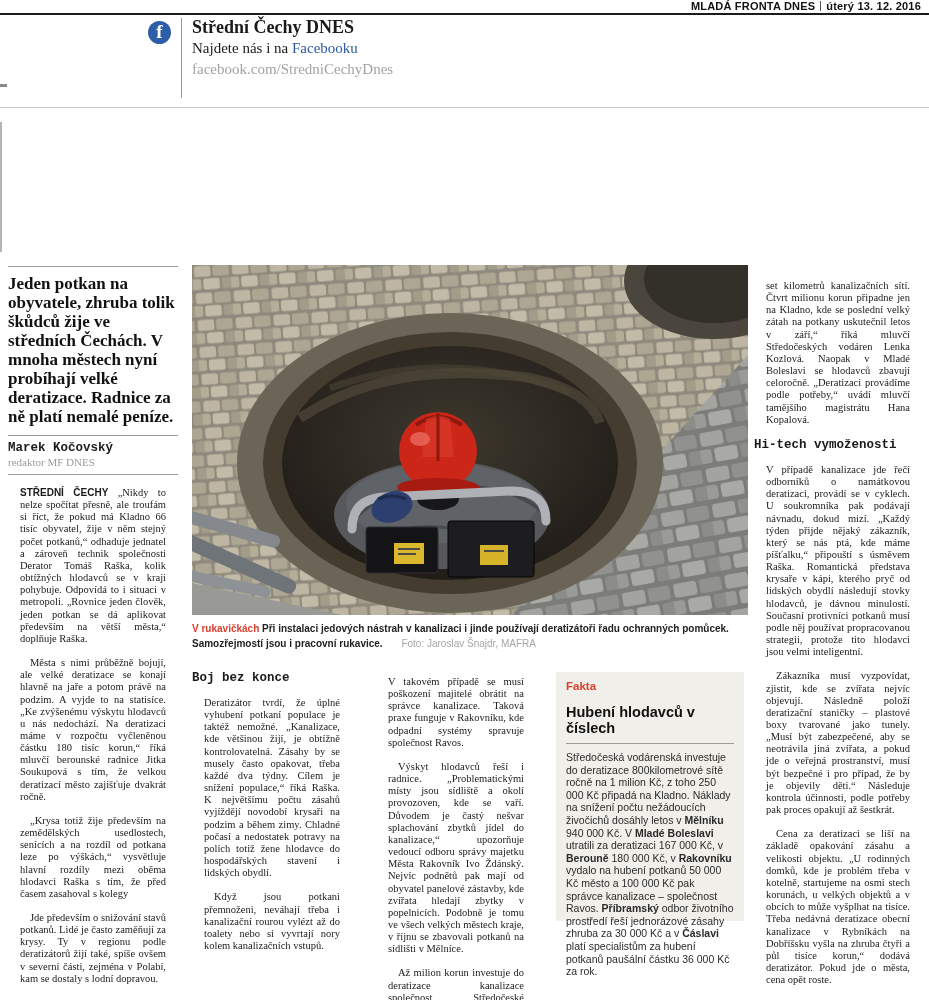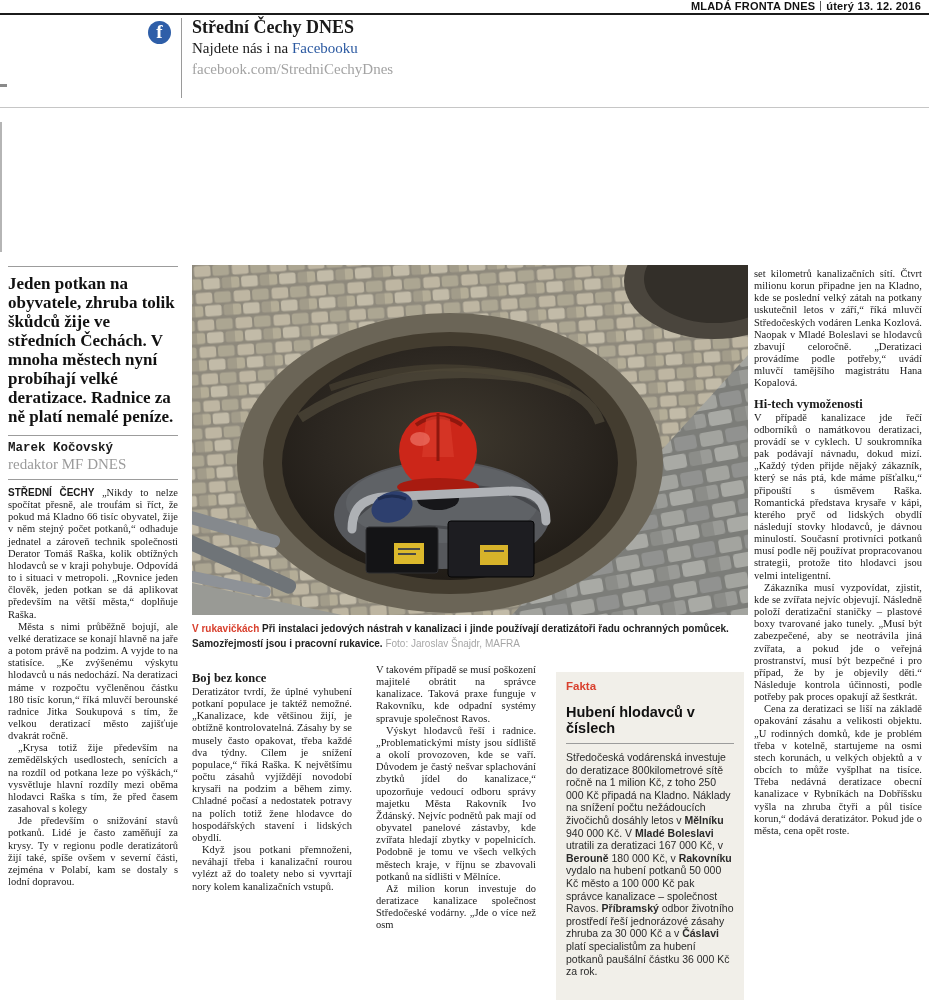--- a/index.html
+++ b/index.html
@@ -18,45 +18,45 @@
   #hdr-line2{top:40px;left:192px;font-size:15px;text-align:right;}
   #hdr-line2 .fb{color:#2b59a1;}
   #hdr-url{top:61px;left:192px;font-size:15px;color:#a3a3a3;}
   #hdr-rule{top:107px;left:0;width:929px;height:1px;background:#c6c6c6;}
   #crop-mark{top:84px;left:0;width:7px;height:3px;background:#8a8a8a;}
   
   #headline{top:114px;left:8px;width:915px;font-size:53px;line-height:61px;font-weight:bold;letter-spacing:-1px;color:#000;}
   #hl-vrule{top:122px;left:0;width:2px;height:130px;background:#b5b5b5;}
   
   .rule{height:1px;background:#9c9c9c;border:0;margin:0;}
-  .bodytext p.para{margin:0;font-size:10.5px;line-height:12.15px;text-align:justify;}
+  .bodytext p.para{margin:12px;font-size:10.5px;line-height:12.15px;text-align:justify;}
   .bodytext p.para + p.para{text-indent:10px;}
-  .bodytext h3.subhead{margin:7px 0 1px 0;font-size:12.5px;line-height:14px;font-weight:bold;}
+  .bodytext h3.subhead{margin:7px 0 1px 0;font-size:12.5px;line-height:14px;font-weight:bold;font-family:Liberation Mono, monospace;}
   .bodytext h3.subhead + p.para{text-indent:0;}
   .leadin{font-family:"Liberation Sans",sans-serif;font-size:10px;font-weight:bold;}
   
   #col1{top:266px;left:8px;width:170px;}
   #lead-par{margin:7px 0 9px 0;font-size:17px;line-height:19px;font-weight:bold;color:#111;}
   #byline{margin:5px 0 6px 0;}
   #byline-name{font-size:12.5px;font-weight:bold;font-family:Liberation Mono, monospace;}
-  #byline-role{font-size:15px;color:#9b9b9b;margin-top:1px;}
+  #byline-role{font-size:11px;color:#9b9b9b;margin-top:1px;}
   #col1 .bodytext{margin-top:7px;}
   
   #photo{top:265px;left:192px;width:556px;height:350px;overflow:hidden;background:#9a948a;}
   
   #caption{top:621px;left:192px;width:556px;font-family:"Liberation Sans",sans-serif;
            font-size:10px;line-height:15px;font-weight:bold;color:#222;}
   #caption .cap-lead{color:#d9402e;}
-  #caption .credit{color:#a6a6a6;font-weight:normal;}
+  #caption .credit{color:#a6a6a6;font-weight:normal;margin-left:16px;}
   
   #col2{top:664px;left:192px;width:160px;}
   #col3{top:664px;left:376px;width:160px;}
   #col5{top:268px;left:754px;width:168px;}
   
-  #fakta{top:672px;left:556px;width:188px;height:328px;background:#f1efe9;box-sizing:border-box;padding:8px 10px;}
+  #fakta{top:672px;left:556px;width:188px;height:249px;background:#f1efe9;box-sizing:border-box;padding:8px 10px;}
   #fakta-kicker{font-family:"Liberation Sans",sans-serif;font-size:11.5px;font-weight:bold;color:#d9402e;}
   #fakta-title{font-family:"Liberation Sans",sans-serif;font-size:14.5px;font-weight:bold;color:#111;margin:12px 0 7px 0;}
   #fakta .rule{background:#9c9c9c;margin-bottom:7px;}
   #fakta-body{font-family:"Liberation Sans",sans-serif;font-size:10.5px;line-height:12.6px;color:#2a2a2a;}
 </style>
 </head>
 <body>
 
 <div id="page">
 

